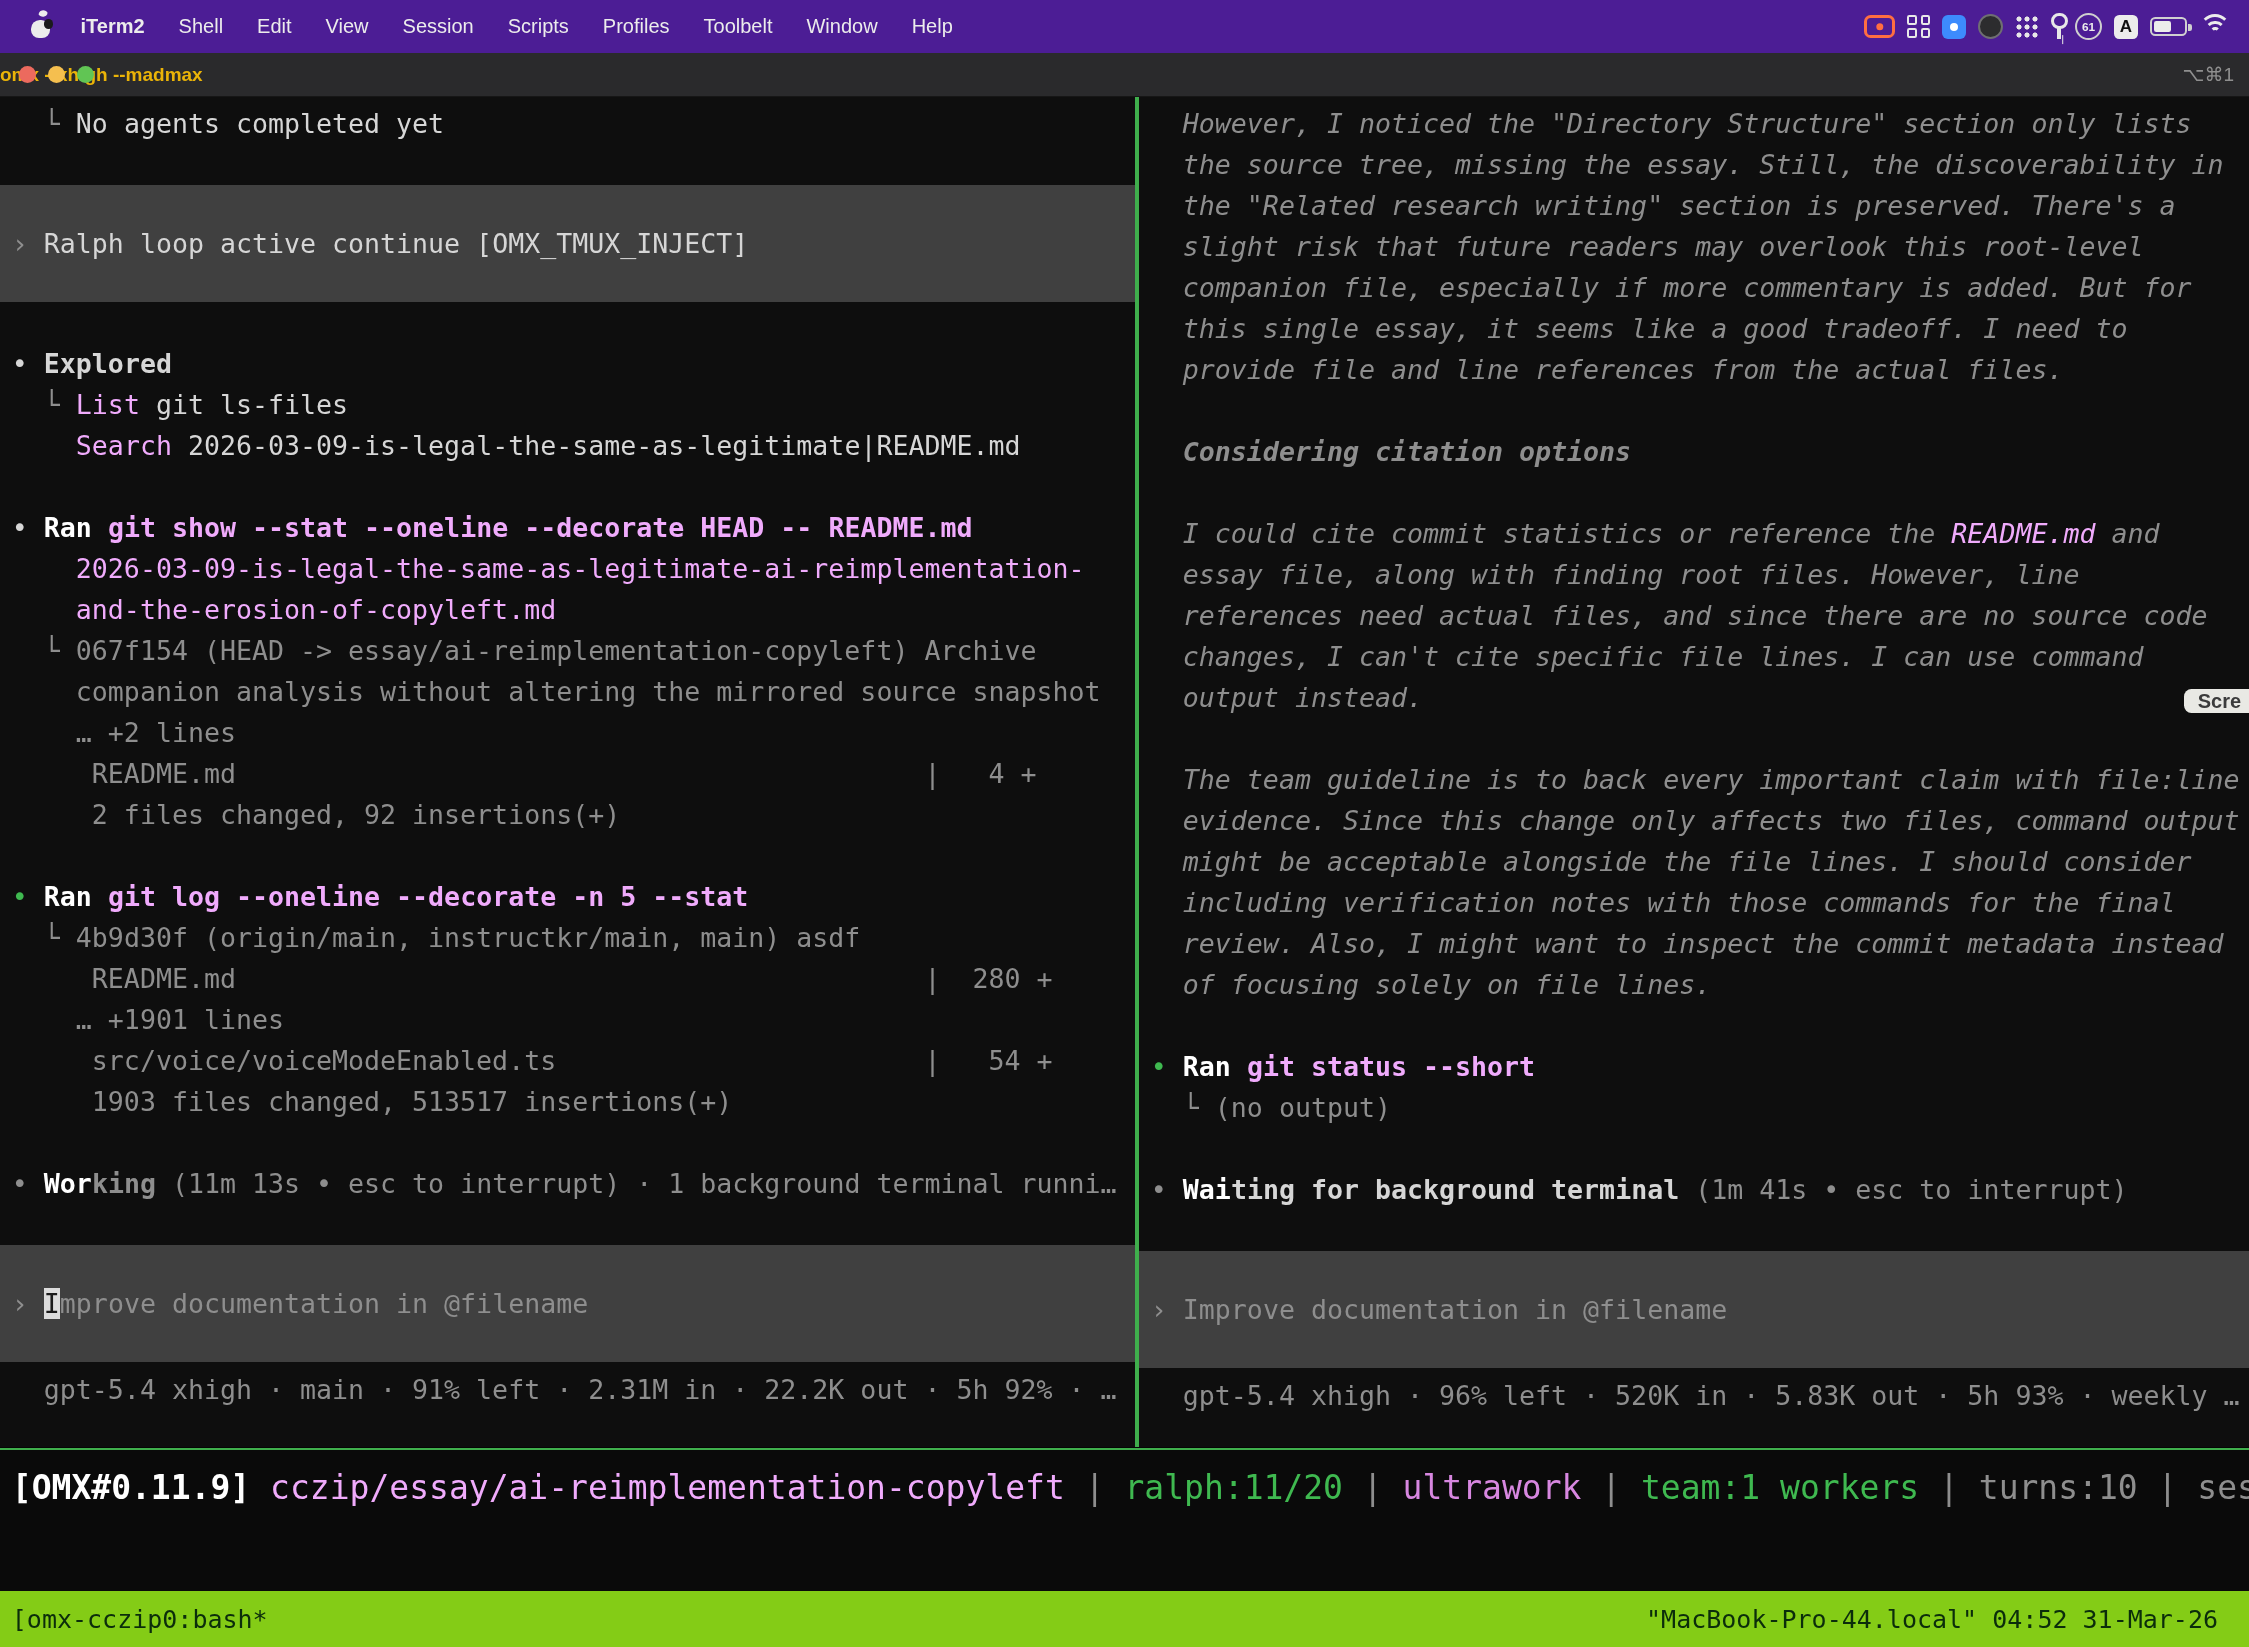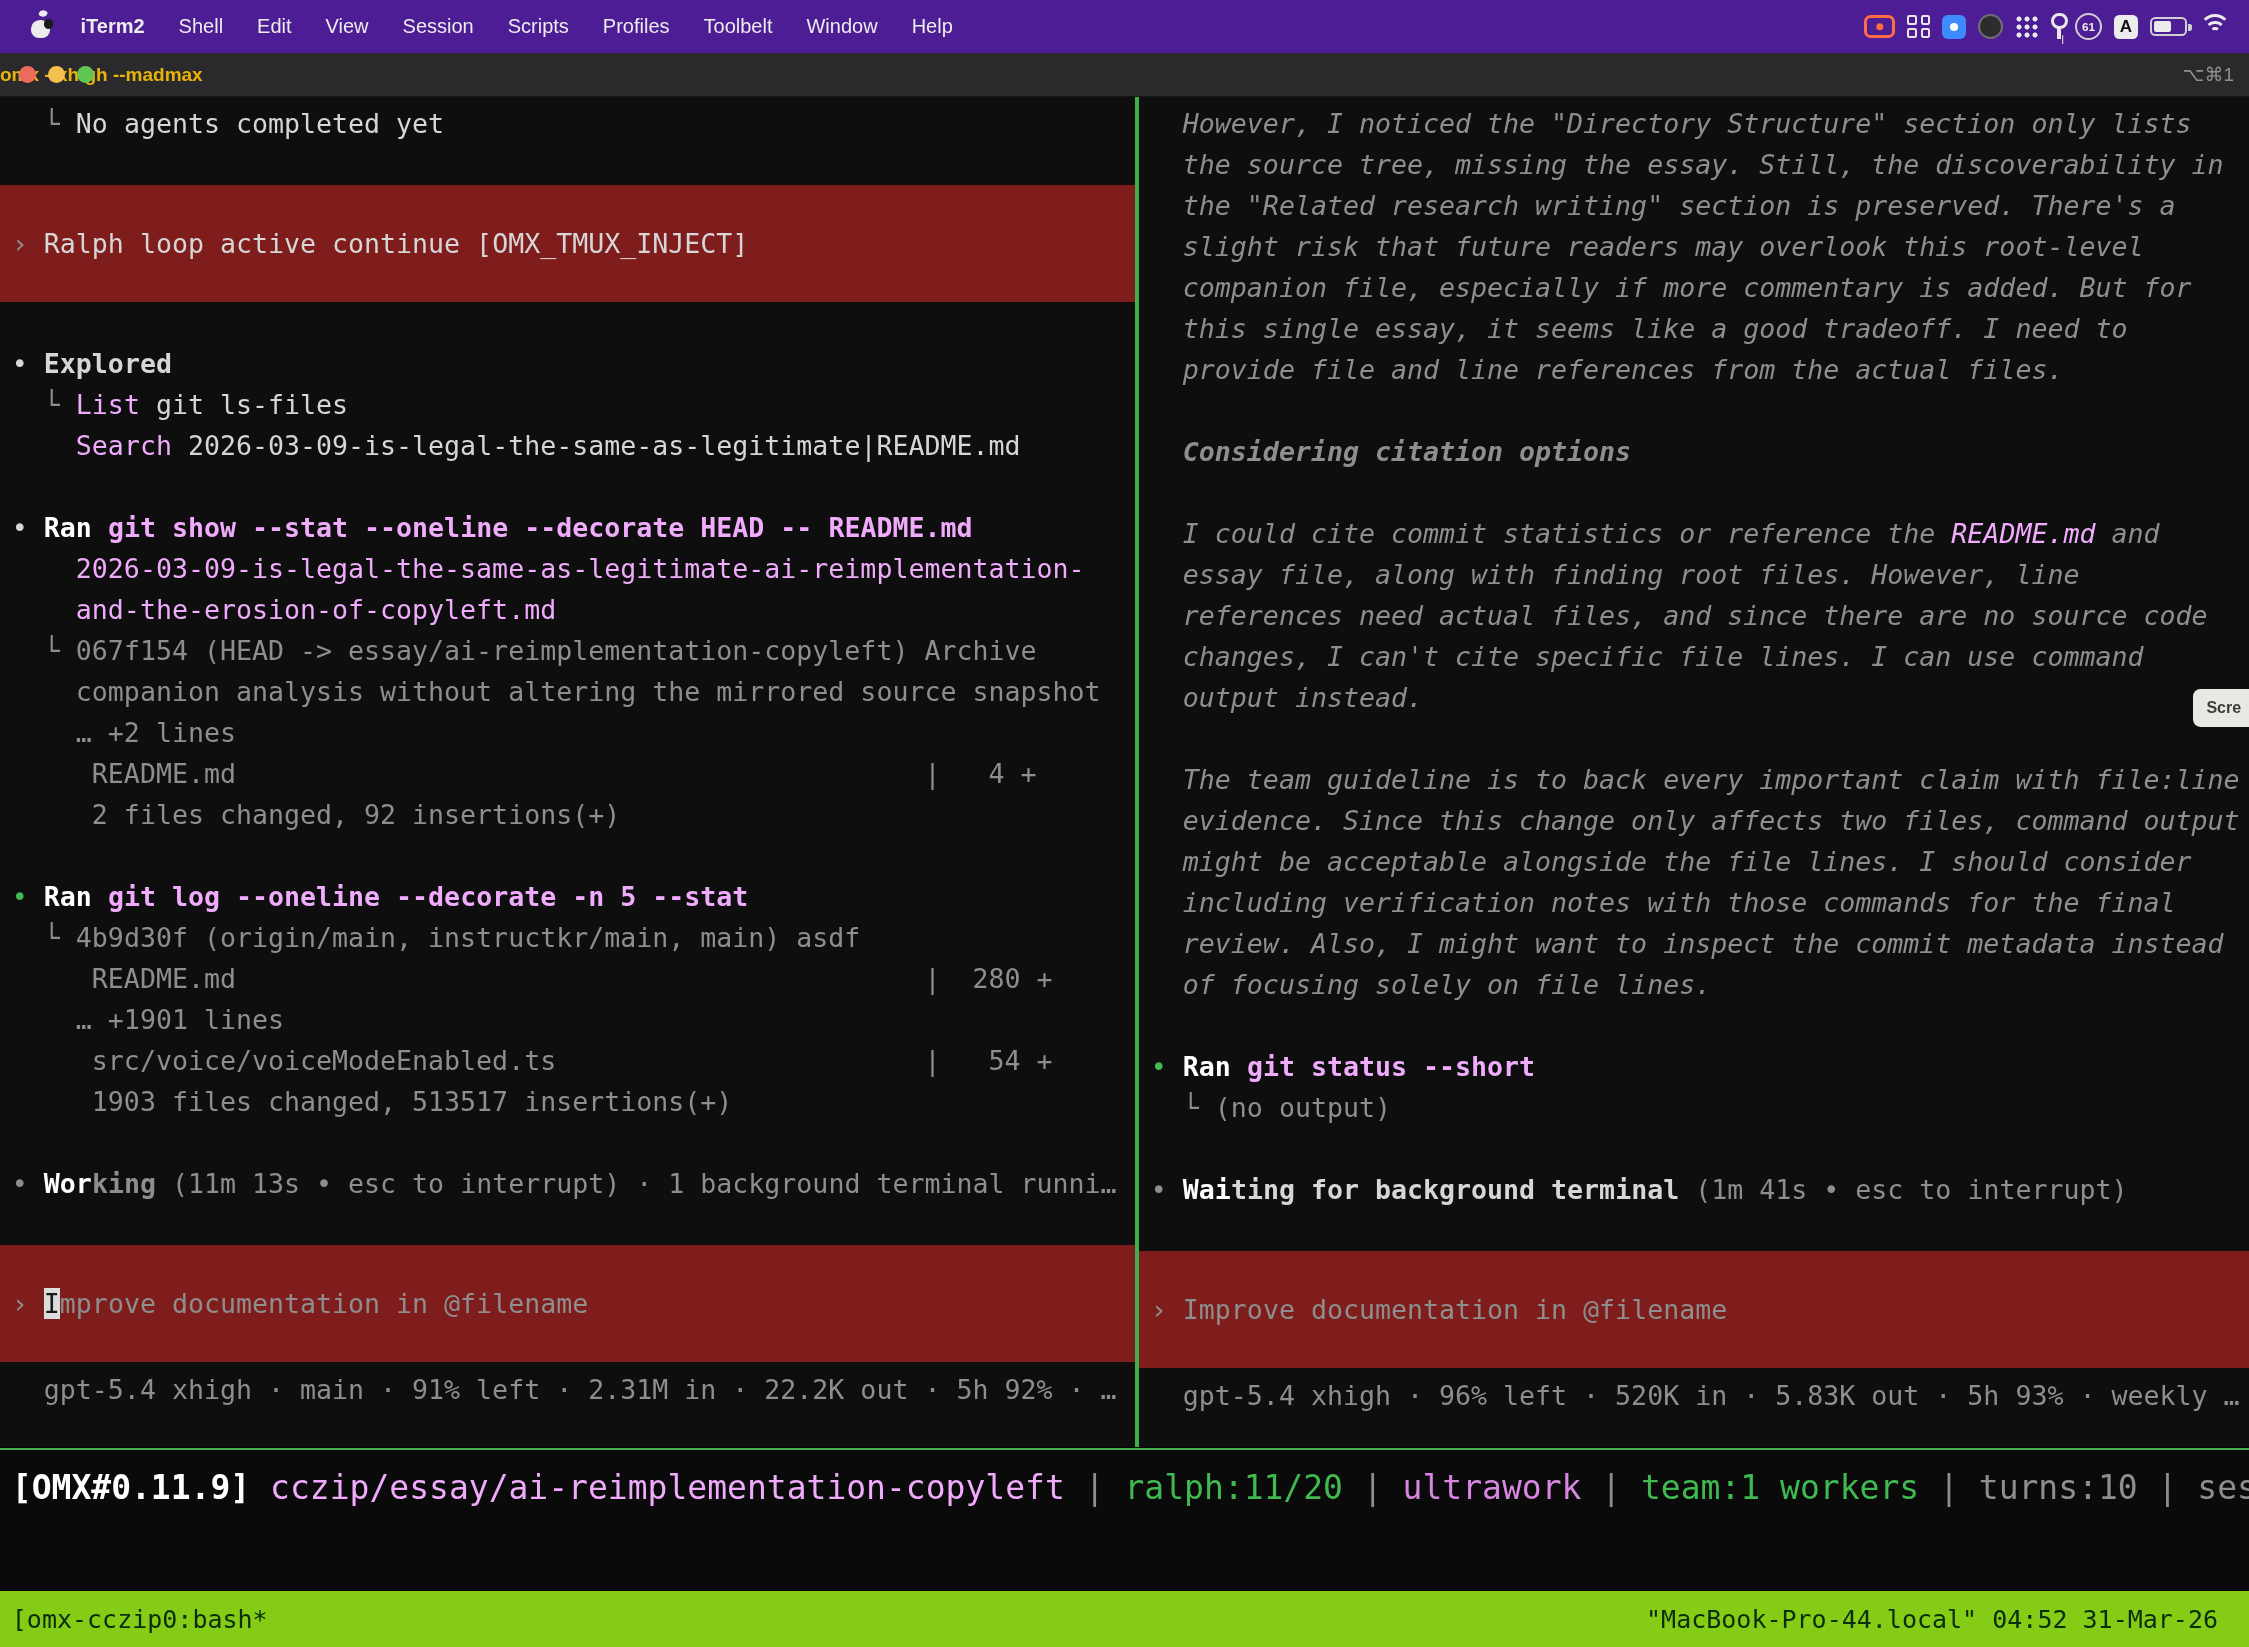--- a/index.html
+++ b/index.html
@@ -54,42 +54,42 @@
   
   .pane{position:absolute;top:97px;height:1350px;background:#0e0e0e;overflow:hidden;font-size:26.6px;padding-top:5.9px}
   #pane-left{left:0;width:1135px}
   #pane-right{left:1139px;width:1111px}
   #v-divider{position:absolute;left:1135px;top:97px;width:3.7px;height:1350px;background:#3fae4c}
   #h-divider{position:absolute;left:0;right:0;top:1448px;height:3px;background:#3fae4c}
 
   .term-line{height:41px;line-height:41px;white-space:pre;padding-left:11.8px;color:#d6d6d6}
   .term-blank{height:41px}
   .term-status{margin-top:7px}
-  .tbox{height:117px;background:#7f1d1d;display:flex;align-items:center}
+  .tbox{height:117px;background:#404040;display:flex;align-items:center}
   .tbox .term-line{height:41px}
 
   .s-fg{color:#d6d6d6}
   .s-dim{color:#8e8e8e}
   .s-blue{color:#f0abfc}
   .s-green{color:#3fb950}
   .s-white{color:#ffffff}
   .s-pink{color:#d787e0}
   .s-b{font-weight:bold}
   .s-i{font-style:italic}
   .s-cursor{background:#dcdcdc;color:#1a1a1a}
 
   
   #bottom-region{position:absolute;left:0;right:0;top:1450px;height:141px;background:#0a0a0a}
   #omx-status-line{position:absolute;left:0;top:17px;font-size:33px}
   #tmux-bar{position:absolute;left:0;right:0;top:1591px;height:56px;background:#84cc16;color:#0b2d0b;
     display:flex;align-items:center;justify-content:space-between;font-size:25px;padding:0 32px 0 11.8px;white-space:pre}
 
   
-  #screen-tab{position:absolute;right:0;top:689px;height:38px;background:#e9e9e4;color:#3c3c3c;border-radius:7.4px 0 0 7.4px;
-    display:flex;align-items:center;padding:0 8.9px 0 13.3px;font-family:"Liberation Sans",sans-serif;font-size:16px;font-weight:bold;z-index:6}
+  #screen-tab{position:absolute;right:0;top:689px;height:24px;background:#e9e9e4;color:#3c3c3c;border-radius:7.4px 0 0 7.4px;
+    display:flex;align-items:center;padding:0 8.9px 0 13.3px;font-family:"Liberation Sans",sans-serif;font-size:20px;font-weight:bold;z-index:6}
 </style>
 </head>
 <body>
 
 <div id="screen">
 
   <div id="menu-bar">
     <span class="apple">
         <span class="leaf"></span>
       </span>

